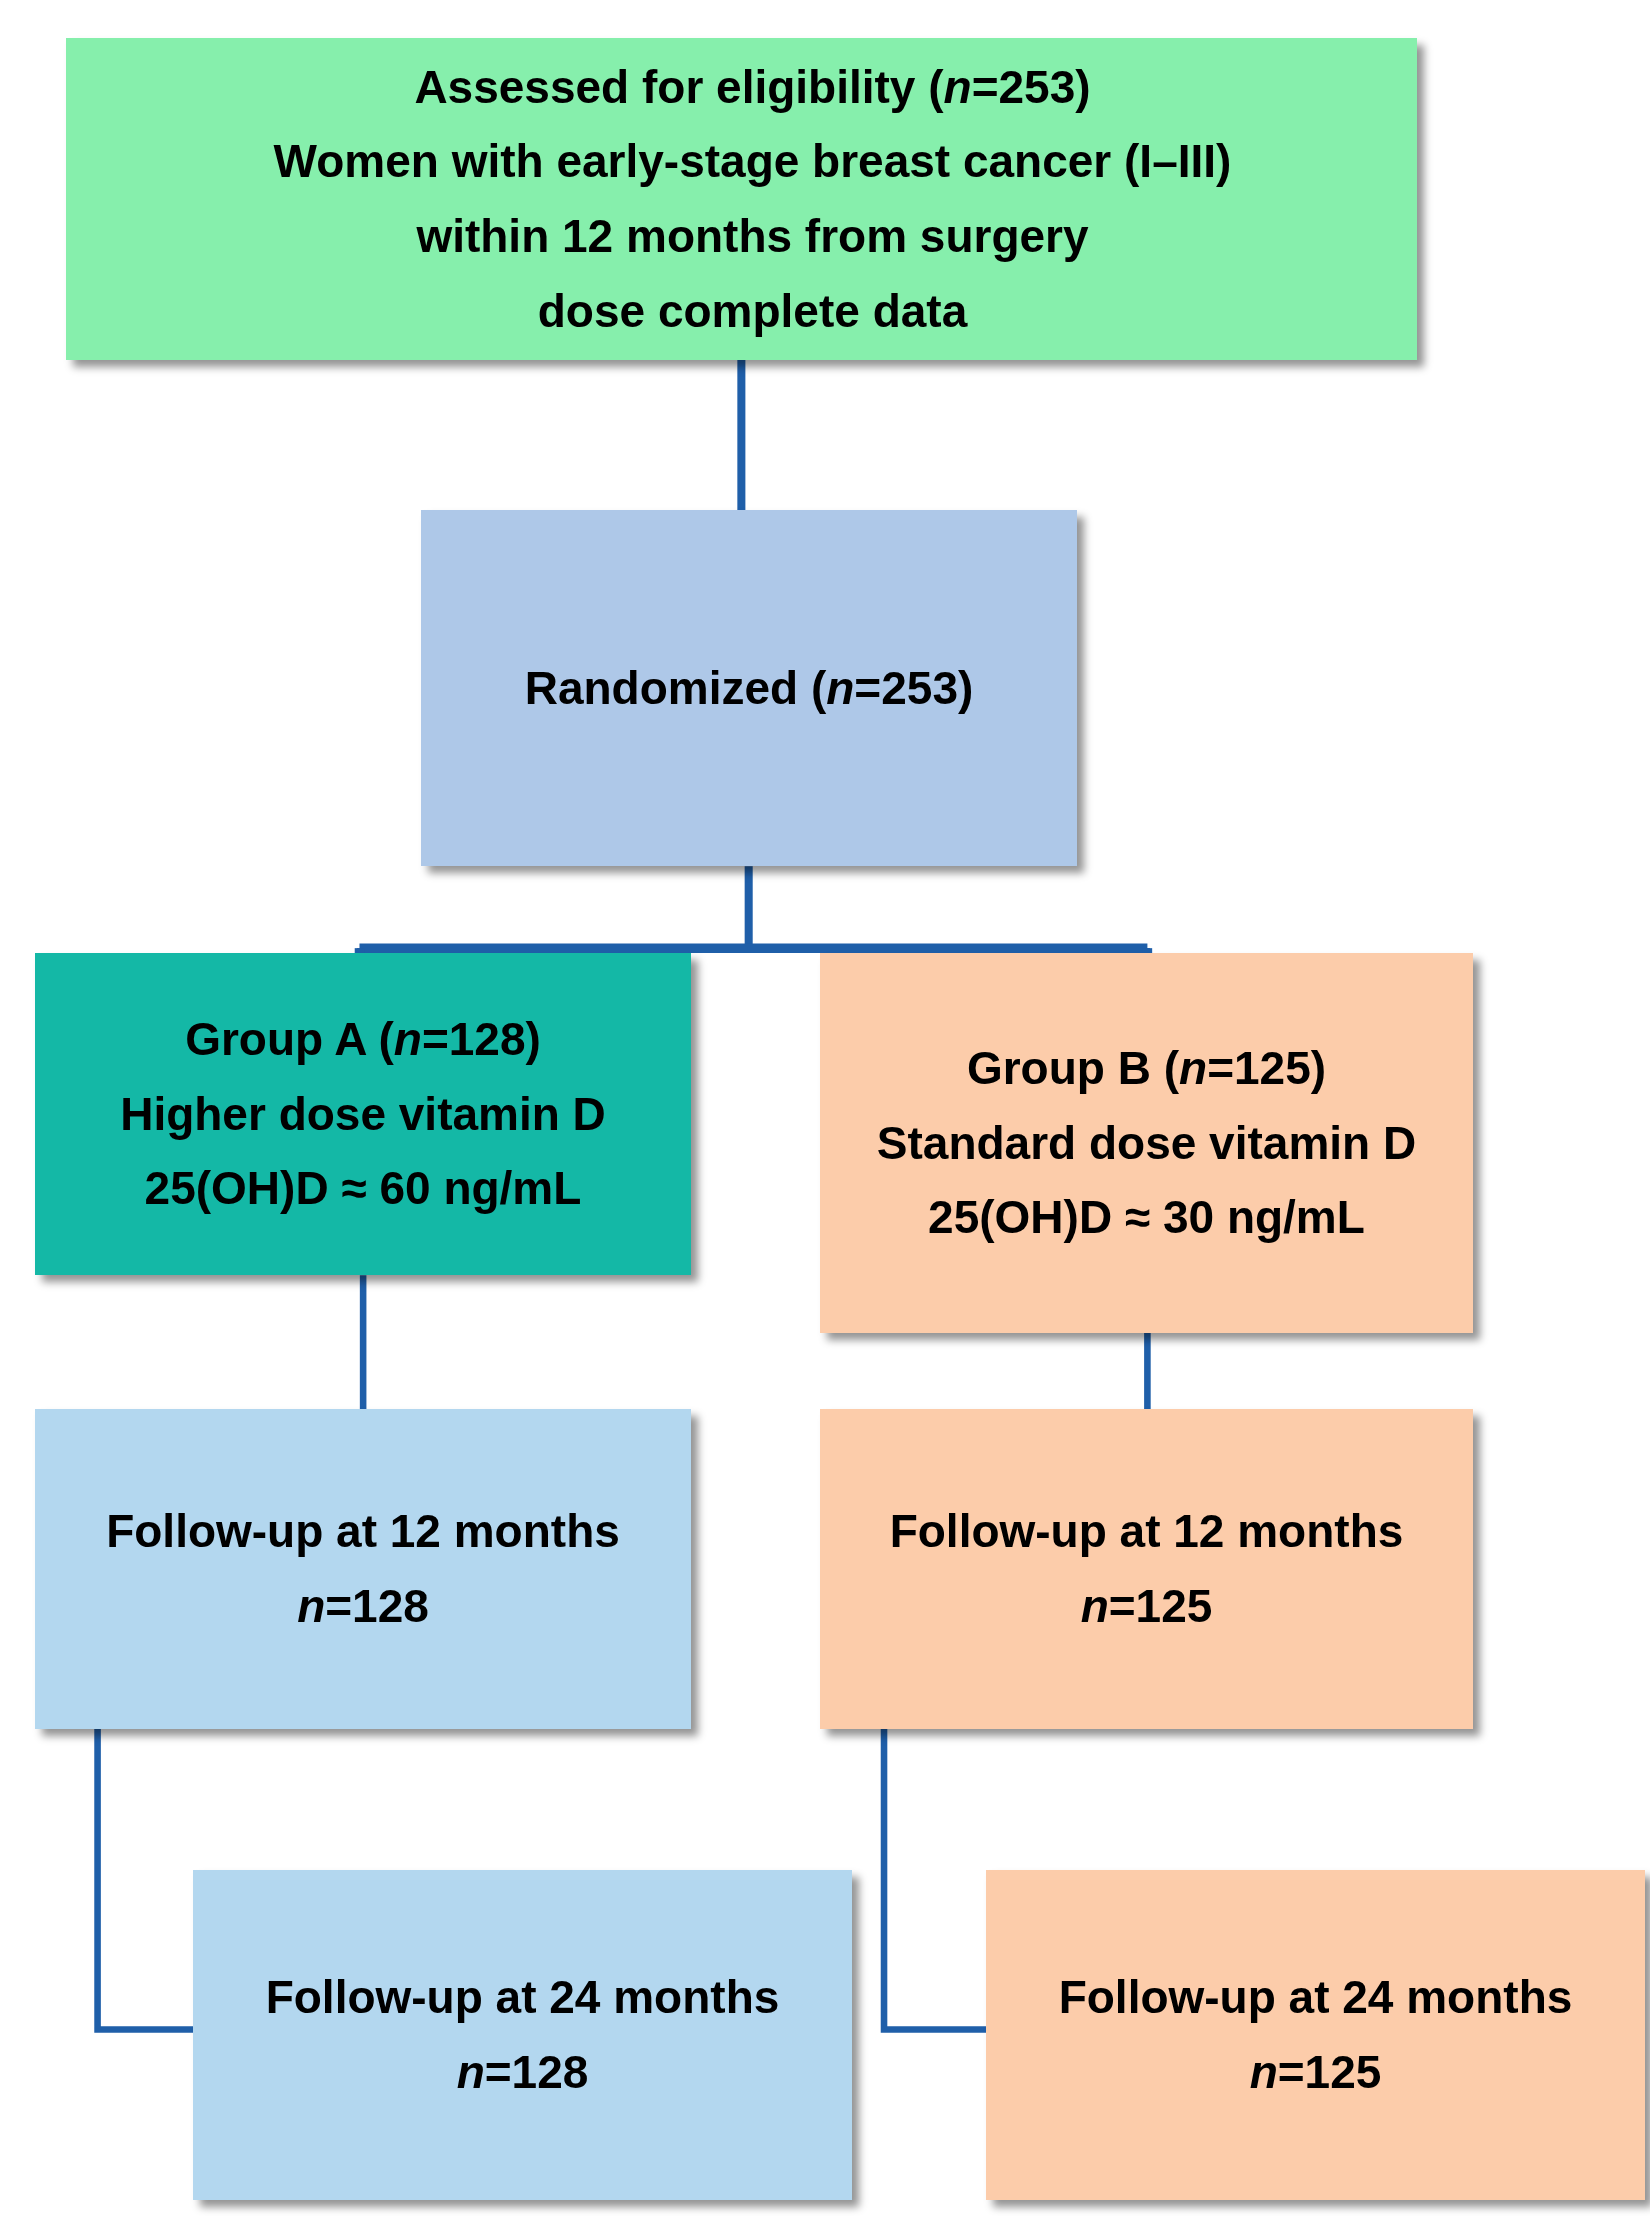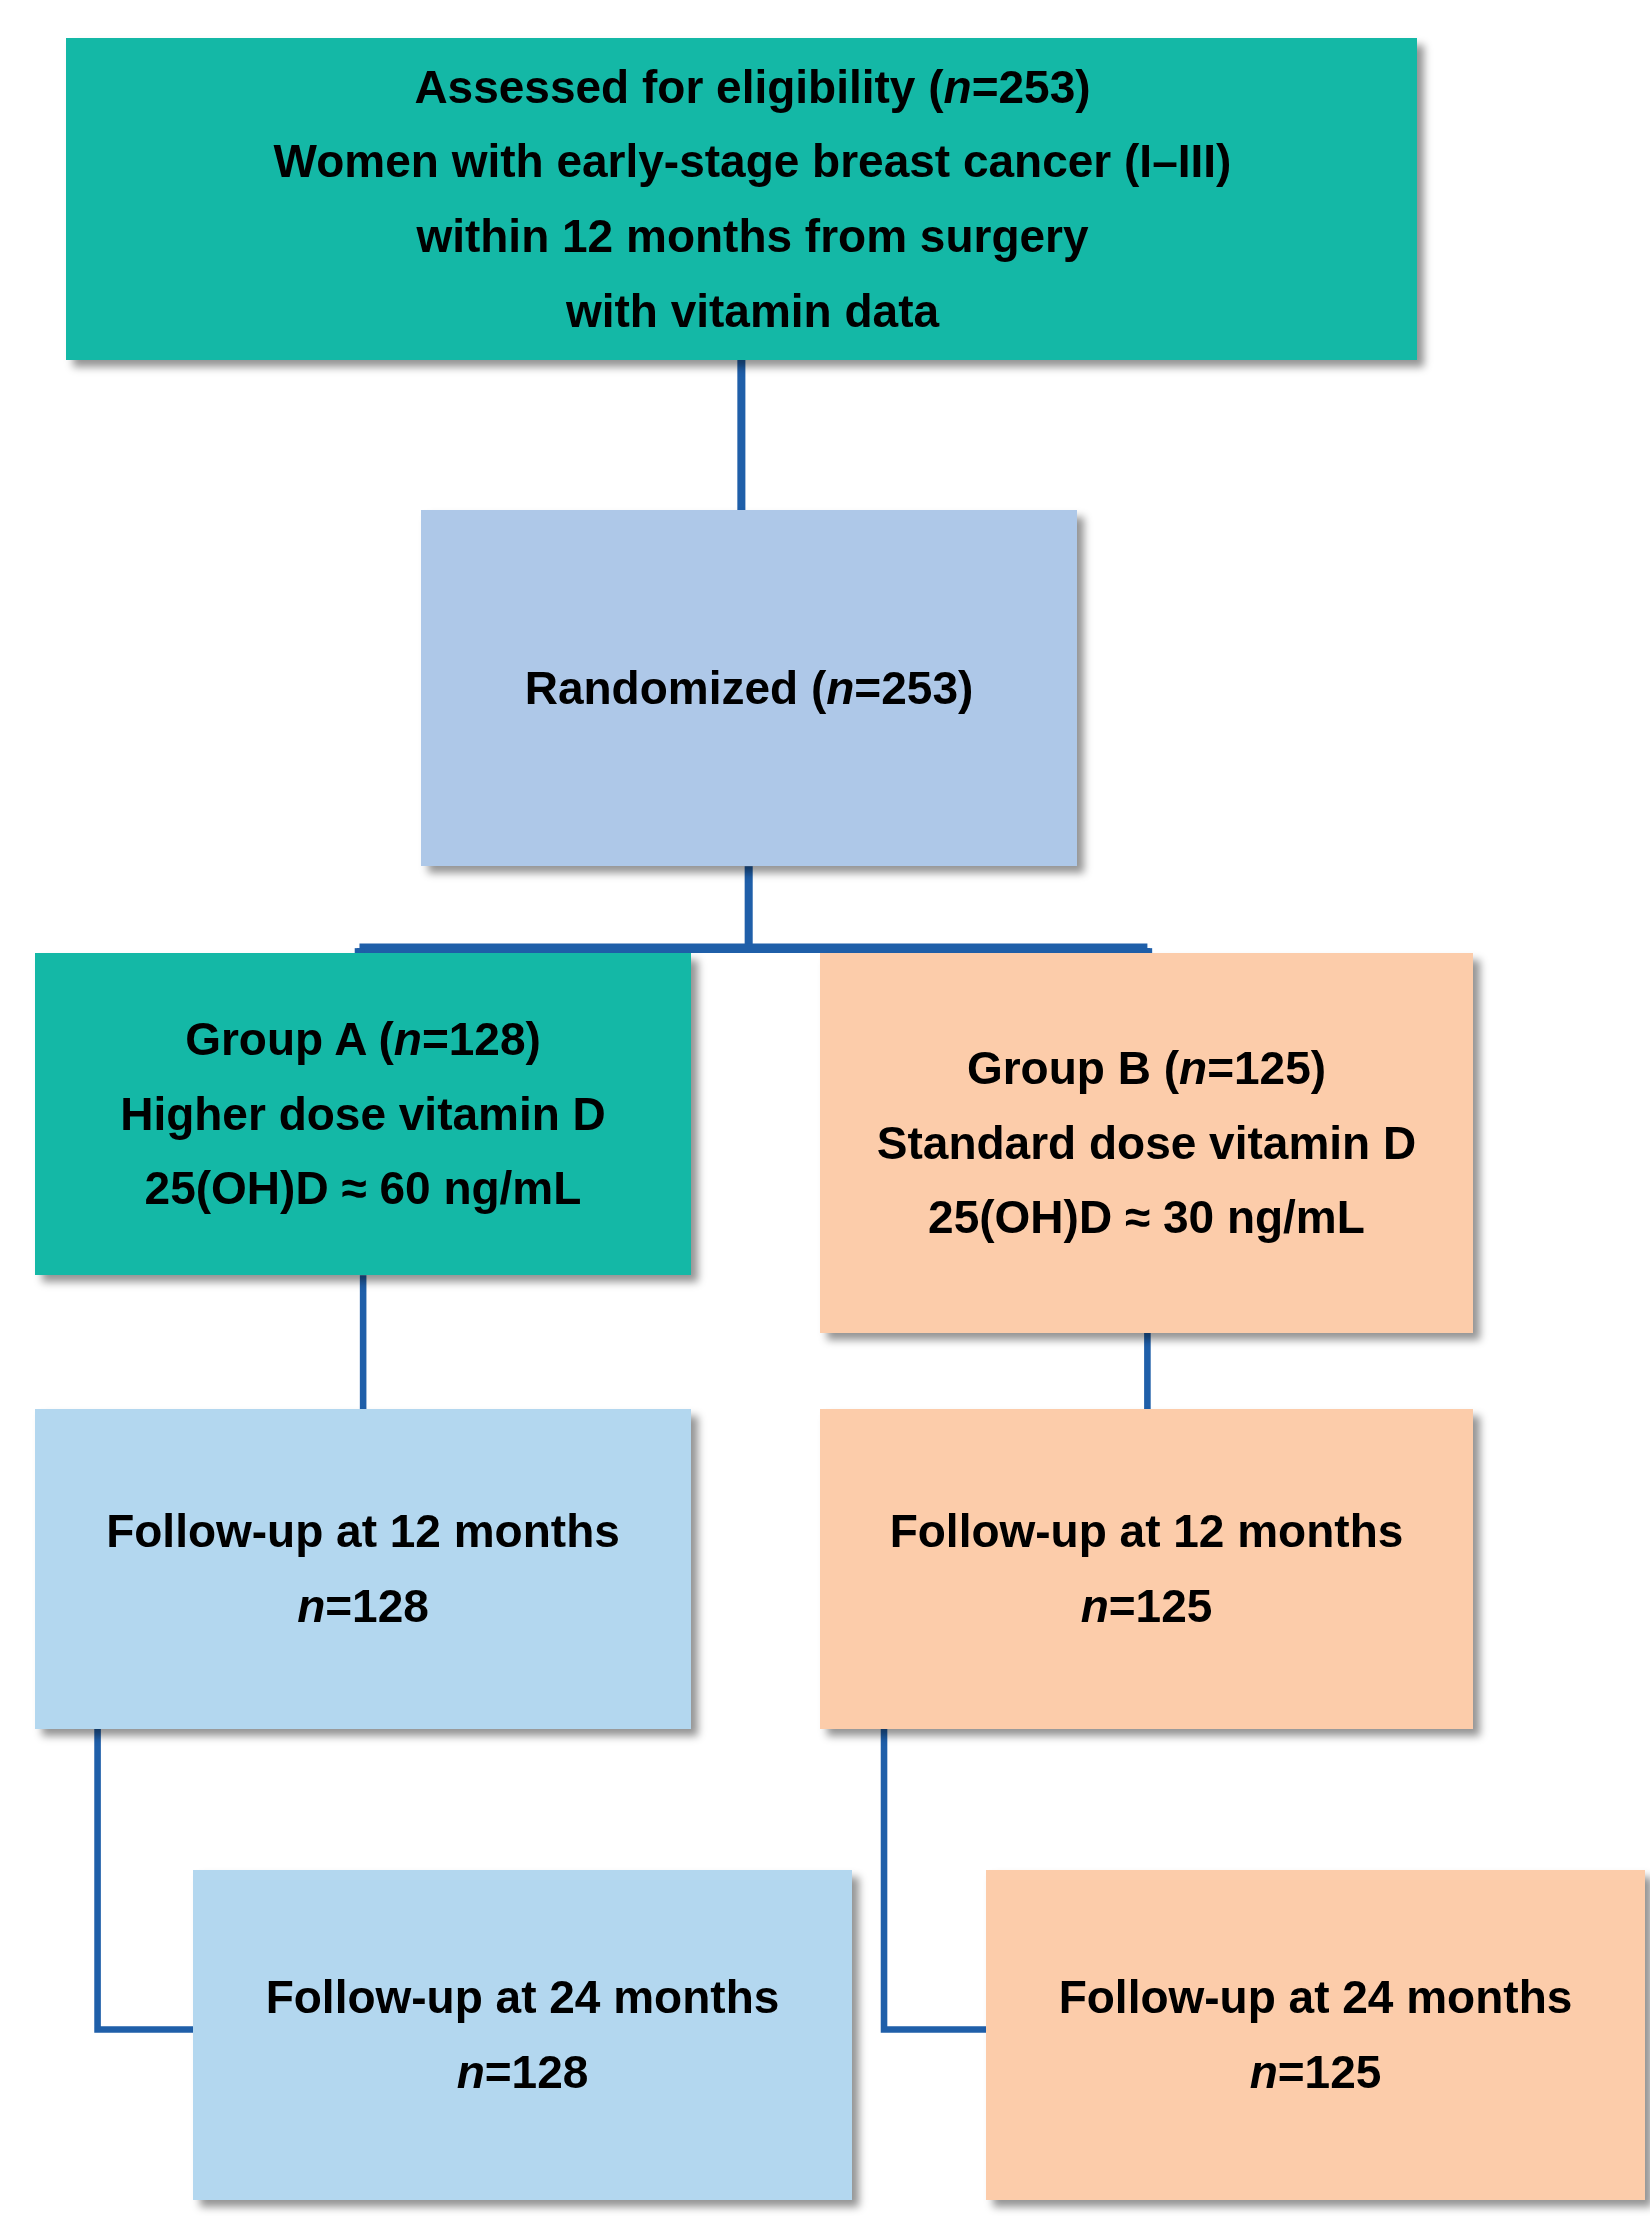--- a/index.html
+++ b/index.html
@@ -100,25 +100,25 @@
       <line x1="496" y1="1743" x2="496" y2="1926" stroke-width="9"></line>
 
       <line x1="1568" y1="1743" x2="1568" y2="1926" stroke-width="9"></line>
 
       <path d="M 133 2363 L 133 2774 L 264 2774" stroke-width="9"></path>
 
       <path d="M 1208 2363 L 1208 2774 L 1348 2774" stroke-width="9"></path>
     </g>
   </svg>
 
-  <div class="flow-box" id="box-eligibility" style="background:#14b8a6;padding-left:22px;">
+  <div class="flow-box" id="box-eligibility" style="background:#86efac;padding-left:22px;">
     <span class="line"><span>Assessed for eligibility (</span><span class="it">n</span><span>=253)</span></span>
     <span class="line">Women with early-stage breast cancer (I–III)</span>
     <span class="line">within 12 months from surgery</span>
-    <span class="line">with vitamin data</span>
+    <span class="line">dose complete data</span>
   </div>
 
   <div class="flow-box" id="box-randomized" style="background:#AEC8E8;">
     <span class="line"><span>Randomized (</span><span class="it">n</span><span>=253)</span></span>
   </div>
 
   <div class="flow-box" id="box-group-a" style="background:#14b8a6;">
     <span class="line"><span>Group A (</span><span class="it">n</span><span>=128)</span></span>
     <span class="line">Higher dose vitamin D</span>
     <span class="line">25(OH)D ≈ 60 ng/mL</span>

